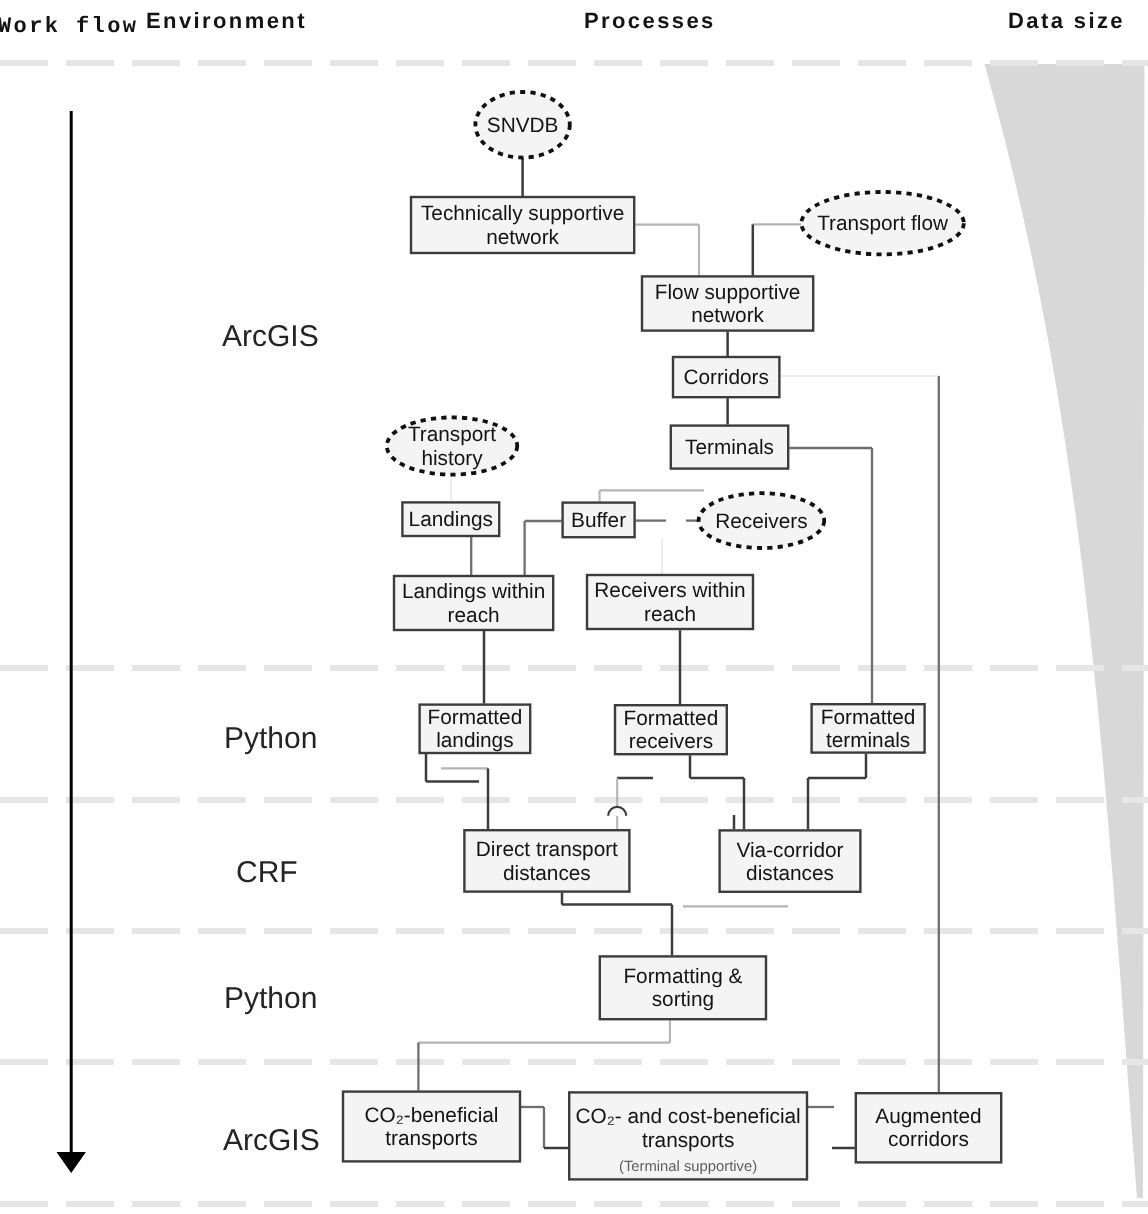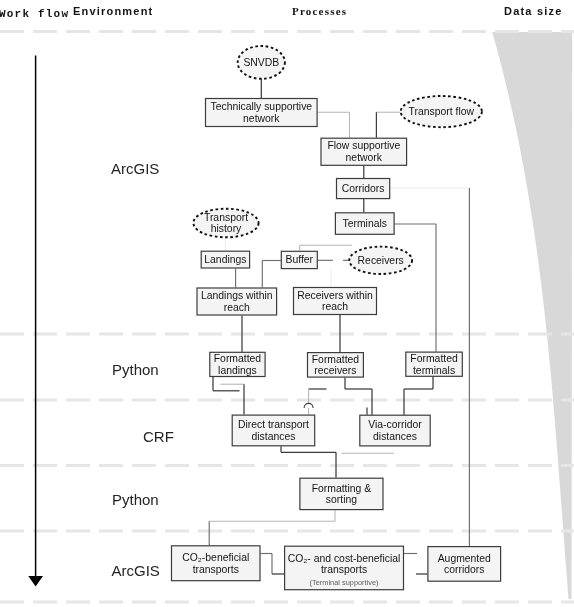--- a/index.html
+++ b/index.html
@@ -237,23 +237,23 @@
         <g>
           <rect x="427.9" y="546.6" width="72.7" height="34.6" fill="#f4f4f4" stroke="#3c3c3c" stroke-width="1.2"></rect>
           <text x="464.25" y="561.5999999999999" text-anchor="middle" class="node-label">Augmented</text>
           <text x="464.25" y="573.1999999999999" text-anchor="middle" class="node-label">corridors</text>
         </g>
       </g>
   </svg>
   <div id="headings">
       <div class="col-head" style="left: -1px; top: 8px; font-family: Liberation Mono, monospace;">Work flow</div>
       <div class="col-head" style="left: 73px; top: 5px;">Environment</div>
-      <div class="col-head" style="left: 292px; top: 5px; font-family: Liberation Serif, serif;">Processes</div>
+      <div class="col-head" style="left: 292px; top: 5px;">Processes</div>
       <div class="col-head" style="left: 504px; top: 5px; text-align: right;">Data size</div>
     </div>
   <div id="envs">
       <div class="env-label" style="left: 111px; top: 160px;">ArcGIS</div>
       <div class="env-label" style="left: 112px; top: 361px;">Python</div>
-      <div class="env-label" style="left: 118px; top: 427.5px; margin-left: 25px;">CRF</div>
+      <div class="env-label" style="left: 118px; top: 427.5px;">CRF</div>
       <div class="env-label" style="left: 112px; top: 491px;">Python</div>
       <div class="env-label" style="left: 111.5px; top: 561.7px;">ArcGIS</div>
     </div>
 </div>
 
 </body></html>

